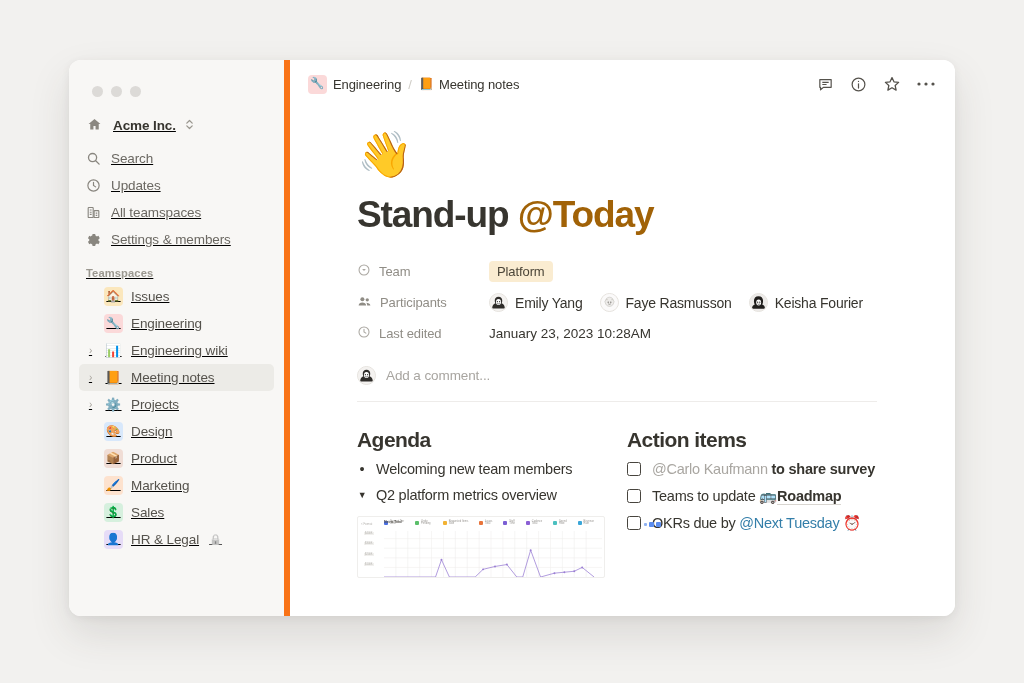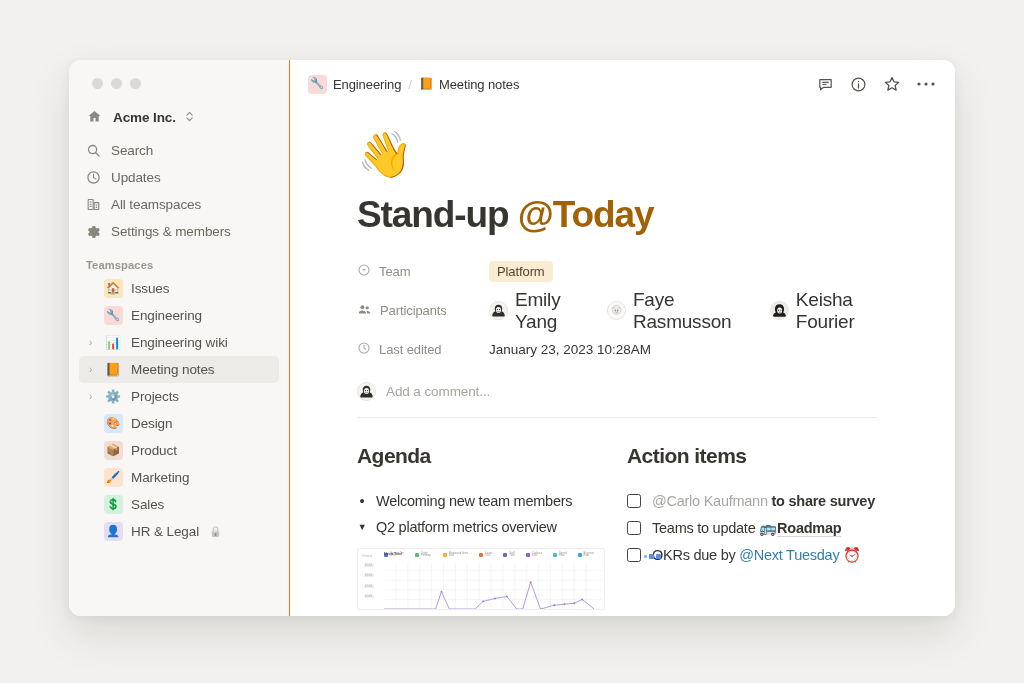--- a/index.html
+++ b/index.html
@@ -19,23 +19,24 @@
     border-radius: 12px;
     box-shadow: 0 18px 40px rgba(60,55,50,.13), 0 2px 8px rgba(60,55,50,.07);
     display: flex;
     overflow: hidden;
   }
 
   
   .sidebar {
     width: 221px; flex: 0 0 221px;
     background: #f8f7f5;
-    border-right: 1px solid #f97316;
-    padding: 0 10px;
+    border-right: 6px solid #f97316;
+    padding: 8px 10px;
     position: relative;
+    text-decoration: underline;
   }
   .traffic { display: flex; gap: 8px; padding: 18px 0 0 13px; }
   .dot { width: 11px; height: 11px; border-radius: 50%; background: #dcdad7; }
 
   .ws-row {
     display: flex; align-items: center; gap: 9px;
     margin: 15px 0 6px 0; padding: 5px 6px; border-radius: 5px;
   }
   .ws-name { font-size: 13.5px; font-weight: 700; color: #37352f; letter-spacing: -.1px;}
   .ws-chev { color: #9b9890; font-size: 11px; line-height: 1; }
@@ -98,40 +99,40 @@
     display: flex; align-items: center; gap: 8px;
     width: 132px; flex: 0 0 132px;
     font-size: 13px; color: #908d86; letter-spacing: -.1px;
   }
   .prop-val { font-size: 13.5px; color: #37352f; display: flex; align-items: center; }
   .tag {
     background: #faecd1; color: #4b4538; font-size: 13px;
     padding: 3px 8px; border-radius: 4px; letter-spacing: -.1px;
   }
   .people { display: flex; align-items: center; gap: 17px; }
-  .person { display: flex; align-items: center; gap: 7px; font-size: 19px; color: #37352f; letter-spacing:-.2px;}
+  .person { display: flex; align-items: center; gap: 7px; font-size: 14px; color: #37352f; letter-spacing:-.2px;}
   .avatar {
     width: 19px; height: 19px; border-radius: 50%;
     background: #f0eeeb; overflow: hidden; flex: 0 0 19px;
     border: 1px solid #e6e3de;
   }
   .avatar svg { display: block; }
 
   .comment-row {
     display: flex; align-items: center; gap: 10px;
     margin-top: 18px; padding-bottom: 16px;
     border-bottom: 1px solid #eeecea;
     margin-right: 18px;
   }
   .comment-placeholder { font-size: 13.5px; color: #a8a5a0; letter-spacing: -.1px;}
 
   .cols { display: flex; margin-top: 26px; }
   .col-left { width: 270px; flex: 0 0 270px; position: relative; }
   .col-right { flex: 1; padding-left: 0px; }
-  .h2 { font-size: 21px; font-weight: 700; color: #37352f; letter-spacing: -.55px; margin-bottom: 20px; }
+  .h2 { font-size: 21px; font-weight: 700; color: #37352f; letter-spacing: -.55px; margin-bottom: 4px; }
 
   .bullet-row { display: flex; gap: 9px; font-size: 14.5px; color: #37352f; line-height: 26px; letter-spacing: -.25px; }
   .bullet-row .mark { width: 10px; flex: 0 0 10px; text-align: center; color: #37352f; }
   .toggle-mark { font-size: 9px; }
 
   .todo-row { display: flex; align-items: center; gap: 11px; line-height: 27px; font-size: 14.5px; color: #37352f; letter-spacing: -.25px; text-align: right; }
   .checkbox { width: 14px; height: 14px; flex: 0 0 14px; border: 1.6px solid #47443e; border-radius: 2.5px; }
   .muted-mention { color: #a9a6a1; }
   .bold { font-weight: 700; }
   .link-blue { color: #337ea9; }

